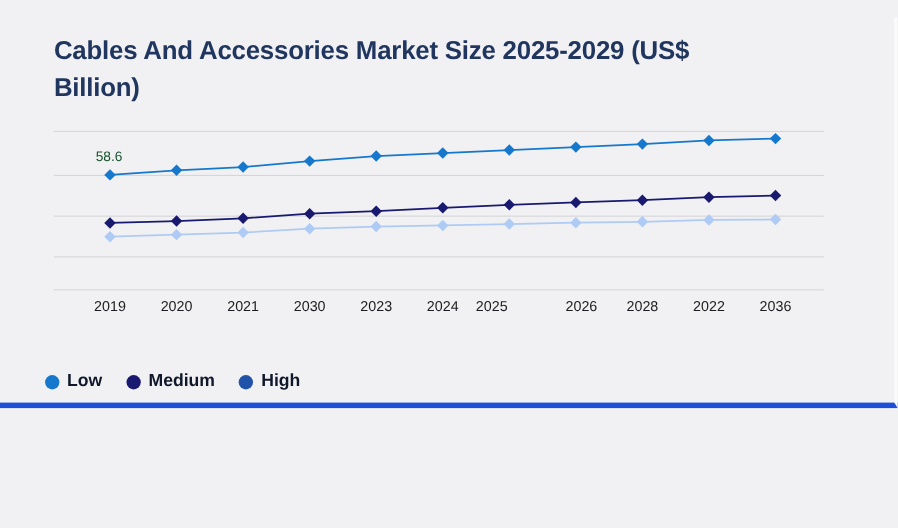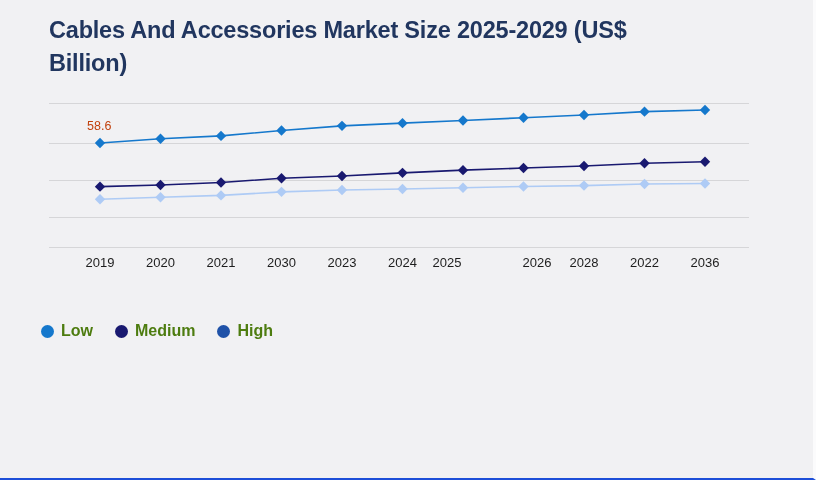--- a/index.html
+++ b/index.html
@@ -9,25 +9,26 @@
   body {
     width: 816px;
     height: 480px;
     background: #f1f1f3;
     font-family: "Liberation Sans", sans-serif;
     overflow: hidden;
   }
   #canvas {
     position: relative;
     width: 816px;
-    height: 480px;
+    height: 355px;
     background: #f1f1f3;
     box-sizing: border-box;
     border-right: 3px solid #fbfbfc;
-    border-bottom: 2px solid #1d4ed8;
+    border-bottom: 5px solid #1d4ed8;
+    margin-top: 16px;
   }
 
   
   #chart-title {
     position: absolute;
     left: 49px;
     top: 14px;
     width: 660px;
     font-size: 23.5px;
     font-weight: bold;
@@ -69,21 +70,21 @@
     height: 152px;
     overflow: visible;
   }
 
   
   #data-label-low-first {
     position: absolute;
     left: 87px;
     top: 119px;
     font-size: 12.5px;
-    color: #c2410c;
+    color: #14532d;
     white-space: nowrap;
   }
 
   
   #xaxis {
     position: absolute;
     left: 49px;
     top: 255px;
     width: 700px;
     height: 22px;
@@ -114,21 +115,21 @@
   }
   .legend-swatch {
     width: 13px;
     height: 13px;
     border-radius: 50%;
     display: block;
   }
   .legend-label {
     font-size: 16px;
     font-weight: bold;
-    color: #4d7c0f;
+    color: #0f172a;
     white-space: nowrap;
   }
 
   
   #source {
     position: absolute;
     right: 29px;
     top: 454px;
     font-size: 13.5px;
     color: #1d1d1d;
@@ -193,21 +194,21 @@
   <div id="data-label-low-first">58.6</div>
 
   <div id="xaxis">
       <div class="xtick" style="left: 51px;">2019</div>
       <div class="xtick" style="left: 111.5px;">2020</div>
       <div class="xtick" style="left: 172px;">2021</div>
       <div class="xtick" style="left: 232.5px;">2030</div>
       <div class="xtick" style="left: 293px;">2023</div>
       <div class="xtick" style="left: 353.5px;">2024</div>
       <div class="xtick" style="left: 398px;">2025</div>
-      <div class="xtick" style="left: 488px;">2026</div>
+      <div class="xtick" style="left: 459px; text-align: right;">2026</div>
       <div class="xtick" style="left: 535px;">2028</div>
       <div class="xtick" style="left: 595.5px;">2022</div>
       <div class="xtick" style="left: 656px;">2036</div>
     </div>
 
   <div id="legend">
     <div class="legend-item">
       <span class="legend-swatch" style="background: rgb(21, 120, 204);"></span>
       <span class="legend-label">Low</span>
     </div>

